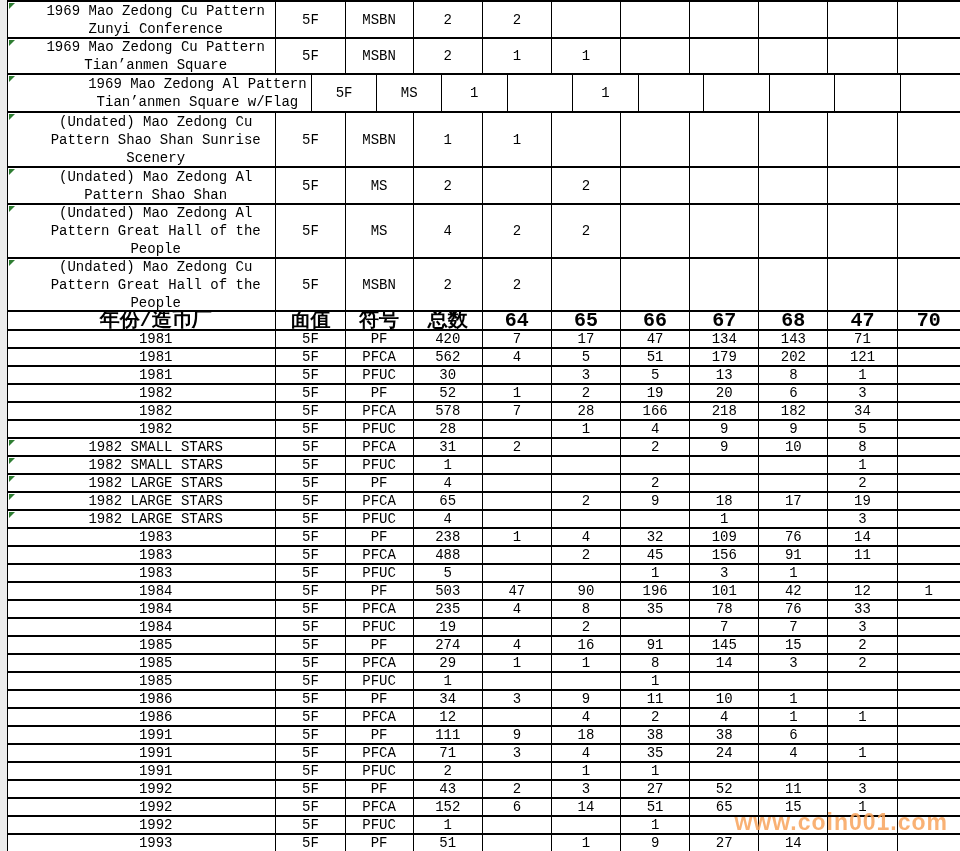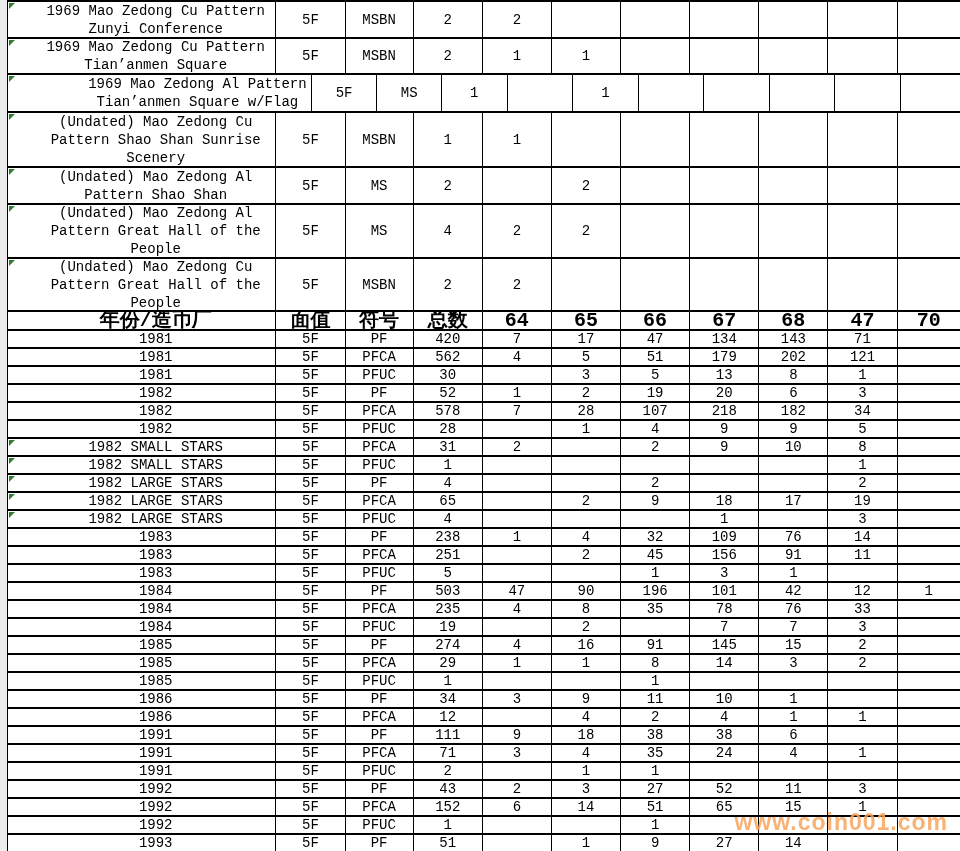--- a/index.html
+++ b/index.html
@@ -201,21 +201,21 @@
           <div class="cell c9">3</div>
           <div class="cell c10"></div>
         </div>
         <div class="row" style="height: 18px;">
           <div class="cell c0">1982</div>
           <div class="cell c1">5F</div>
           <div class="cell c2">PFCA</div>
           <div class="cell c3">578</div>
           <div class="cell c4">7</div>
           <div class="cell c5">28</div>
-          <div class="cell c6">107</div>
+          <div class="cell c6">166</div>
           <div class="cell c7">218</div>
           <div class="cell c8">182</div>
           <div class="cell c9">34</div>
           <div class="cell c10"></div>
         </div>
         <div class="row" style="height: 18px;">
           <div class="cell c0">1982</div>
           <div class="cell c1">5F</div>
           <div class="cell c2">PFUC</div>
           <div class="cell c3">28</div>
@@ -307,21 +307,21 @@
           <div class="cell c6">32</div>
           <div class="cell c7">109</div>
           <div class="cell c8">76</div>
           <div class="cell c9">14</div>
           <div class="cell c10"></div>
         </div>
         <div class="row" style="height: 18px;">
           <div class="cell c0">1983</div>
           <div class="cell c1">5F</div>
           <div class="cell c2">PFCA</div>
-          <div class="cell c3">251</div>
+          <div class="cell c3">488</div>
           <div class="cell c4"></div>
           <div class="cell c5">2</div>
           <div class="cell c6">45</div>
           <div class="cell c7">156</div>
           <div class="cell c8">91</div>
           <div class="cell c9">11</div>
           <div class="cell c10"></div>
         </div>
         <div class="row" style="height: 18px;">
           <div class="cell c0">1983</div>

